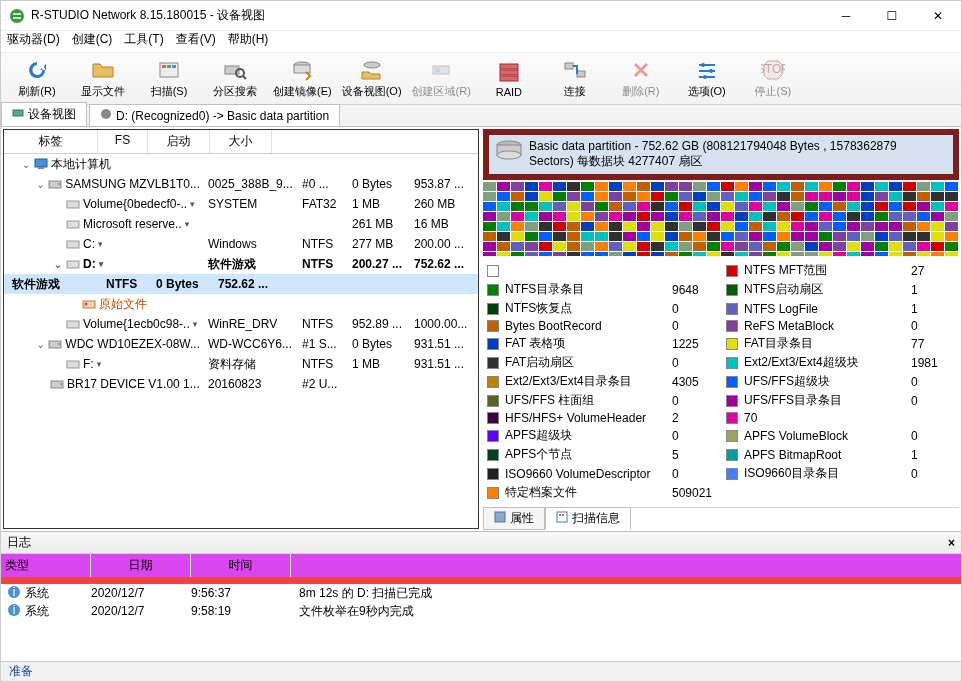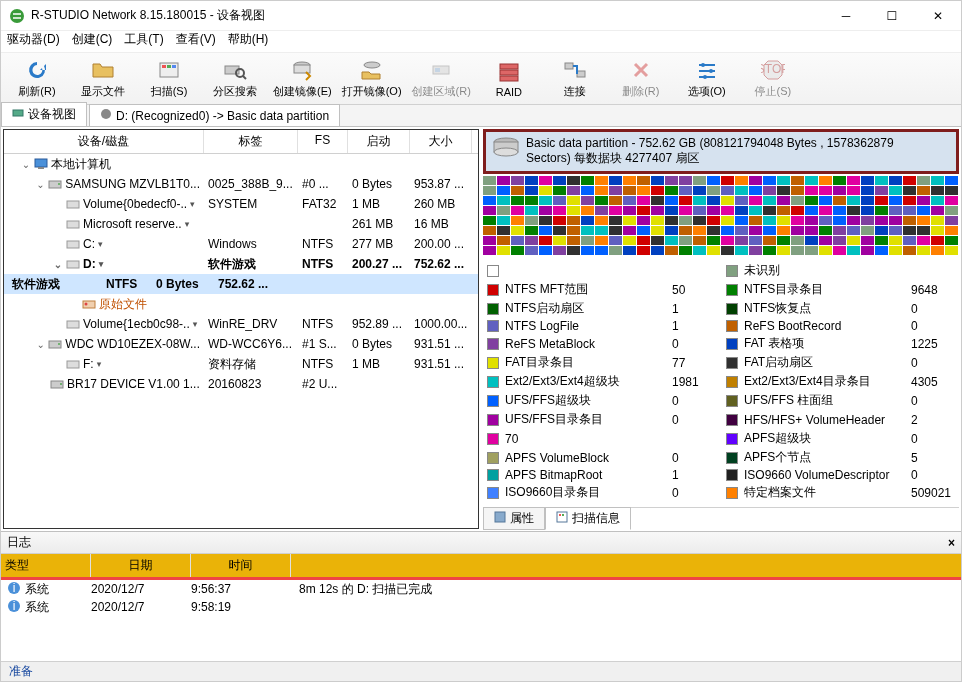--- a/index.html
+++ b/index.html
@@ -34,34 +34,34 @@
 .trow.sel{background:#cfe6ff}
 .tcell{overflow:hidden;white-space:nowrap;text-overflow:ellipsis;padding:0 4px}
 .c-dev{width:196px;display:flex;align-items:center;gap:3px}
 .c-lbl{width:94px}
 .c-fs{width:50px}
 .c-boot{width:62px}
 .c-size{width:62px}
 .expander{width:10px;display:inline-block;text-align:center;color:#666;font-size:10px}
 .dico{width:14px;height:12px;display:inline-block}
 .rightpane{flex:1;display:flex;flex-direction:column;margin:2px}
-.infobar{background:#d6e2ef;border:3px solid #7f1d1d;padding:4px 6px;display:flex;gap:6px;font-family:Consolas,"SimSun",monospace;font-size:12px}
+.infobar{background:#d6e2ef;border:6px solid #7f1d1d;padding:4px 6px;display:flex;gap:6px;font-family:Consolas,"SimSun",monospace;font-size:12px}
 .mosaic{height:100px;margin-top:2px;display:flex;flex-wrap:wrap;align-content:flex-start;gap:1px;overflow:hidden}
 .mosaic span{width:13px;height:9px;display:inline-block}
 .legend{flex:1;padding:6px 4px;display:grid;grid-template-columns:1fr 1fr;gap:2px 10px;font-family:Consolas,"SimSun",monospace;font-size:12px}
 .lgitem{display:flex;align-items:center;gap:6px}
 .sw{width:12px;height:12px;display:inline-block;border:1px solid #888}
 .lgname{flex:1;white-space:nowrap;overflow:hidden}
 .lgval{width:44px;text-align:left}
 .rtabs{display:flex;align-items:center;height:22px;border-top:1px solid #d0d0d0}
 .rtab{display:flex;align-items:center;gap:4px;padding:2px 10px;border:1px solid #c0c0c0;background:#f5f5f5}
 .rtab.active{background:#fff;border-bottom-color:#fff}
 .logpanel{height:130px;border-top:1px solid #c0c0c0;display:flex;flex-direction:column}
 .loghdr{background:linear-gradient(#f8f8f8,#ececec);padding:2px 6px;border-bottom:1px solid #d0d0d0;display:flex;justify-content:space-between;align-items:center}
-.logcols{display:flex;border-bottom:3px solid #ef4444;background:#eab308}
+.logcols{display:flex;border-bottom:7px solid #ef4444;background:#d946ef}
 .logcols div{padding:3px 4px;border-right:1px solid #e0e0e0;text-align:center}
 .logrow{display:flex;align-items:center;height:18px}
 .lc1{width:90px;padding-left:6px;display:flex;align-items:center;gap:4px}
 .lc2{width:100px}
 .lc3{width:100px}
 .lc4{flex:1;text-align:left;padding-left:8px}
 .statusbar{height:20px;background:#f0f0f0;border-top:1px solid #d0d0d0;display:flex;align-items:center;padding:0 8px;color:#1a4aa0}
 .orange{color:#c05000}
 .arrow{display:inline-block;font-size:9px;color:#555}
 </style>
@@ -127,21 +127,21 @@
           <rect x="4" y="7" width="16" height="8" fill="#ddd" stroke="#888"></rect>
           <path d="M16 14l4 4-4 4" fill="none" stroke="#c80" stroke-width="2"></path>
         </svg></span>
       <span class="lbl">创建镜像(E)</span>
     </div>
     <div class="tbbtn">
       <span class="tbicon"><svg viewBox="0 0 24 24">
           <ellipse cx="12" cy="7" rx="8" ry="3" fill="#ccc" stroke="#888"></ellipse>
           <path d="M2 14h7l2 2h9v5H2z" fill="#e8c060" stroke="#b08030"></path>
         </svg></span>
-      <span class="lbl">打开镜像(O)</span>
+      <span class="lbl">设备视图(O)</span>
     </div>
     <div class="tbbtn disabled">
       <span class="tbicon"><svg viewBox="0 0 24 24">
           <rect x="4" y="8" width="16" height="8" fill="#ccc" stroke="#888"></rect>
           <rect x="6" y="10" width="5" height="4" fill="#8ac"></rect>
         </svg></span>
       <span class="lbl">创建区域(R)</span>
     </div>
     <div class="tbbtn">
       <span class="tbicon"><svg viewBox="0 0 24 24">
@@ -196,21 +196,20 @@
     <span><svg width="12" height="12">
           <circle cx="6" cy="6" r="5" fill="#888"></circle>
         </svg></span>
     <span>D: (Recognized0) -&gt; Basic data partition</span>
   </div>
 </div>
 
 <div class="main">
   <div class="leftpane">
     <div class="gridhdr">
-      <div class="col-dev">设备/磁盘</div>
       <div class="col-lbl">标签</div>
       <div class="col-fs">FS</div>
       <div class="col-boot">启动</div>
       <div class="col-size">大小</div>
     </div>
     <div class="tree" id="tree">
         <div class="trow">
           <div class="tcell c-dev">
             <span style="width:6px;display:inline-block"></span>
             <span class="expander">⌄</span>
@@ -703,28 +702,23 @@
         <span style="background: rgb(96, 96, 192);"></span>
         <span style="background: rgb(192, 96, 0);"></span>
         <span style="background: rgb(128, 64, 160);"></span>
       </div>
     <div class="legend" id="legend">
         <div class="lgitem">
           <span class="sw" style="background:#fff"></span>
           <span class="lgval"></span>
         </div>
         <div class="lgitem">
-          <span class="sw" style="background:#80a080"></span>
-          <span class="lgname">未识别</span>
-          <span class="lgval"></span>
-        </div>
-        <div class="lgitem">
           <span class="sw" style="background:#d00000"></span>
           <span class="lgname">NTFS MFT范围</span>
-          <span class="lgval">50</span>
+          <span class="lgval">27</span>
         </div>
         <div class="lgitem">
           <span class="sw" style="background:#008000"></span>
           <span class="lgname">NTFS目录条目</span>
           <span class="lgval">9648</span>
         </div>
         <div class="lgitem">
           <span class="sw" style="background:#006000"></span>
           <span class="lgname">NTFS启动扇区</span>
           <span class="lgval">1</span>
@@ -734,21 +728,21 @@
           <span class="lgname">NTFS恢复点</span>
           <span class="lgval">0</span>
         </div>
         <div class="lgitem">
           <span class="sw" style="background:#6060c0"></span>
           <span class="lgname">NTFS LogFile</span>
           <span class="lgval">1</span>
         </div>
         <div class="lgitem">
           <span class="sw" style="background:#c06000"></span>
-          <span class="lgname">ReFS BootRecord</span>
+          <span class="lgname">Bytes BootRecord</span>
           <span class="lgval">0</span>
         </div>
         <div class="lgitem">
           <span class="sw" style="background:#8040a0"></span>
           <span class="lgname">ReFS MetaBlock</span>
           <span class="lgval">0</span>
         </div>
         <div class="lgitem">
           <span class="sw" style="background:#0040c0"></span>
           <span class="lgname">FAT 表格项</span>
@@ -879,19 +873,20 @@
       <div class="logrow">
         <div class="lc1">
           <span><svg width="14" height="14">
               <circle cx="7" cy="7" r="6" fill="#4a90d9"></circle>
               <text x="7" y="11" text-anchor="middle" fill="#fff" font-size="10">i</text>
             </svg></span>
           <span>系统</span>
         </div>
         <div class="lc2">2020/12/7</div>
         <div class="lc3">9:58:19</div>
+        <div class="lc4">文件枚举在9秒内完成</div>
       </div>
     </div>
 </div>
 
 <div class="statusbar">
   <span>准备</span>
 </div>
 
 </body></html>

